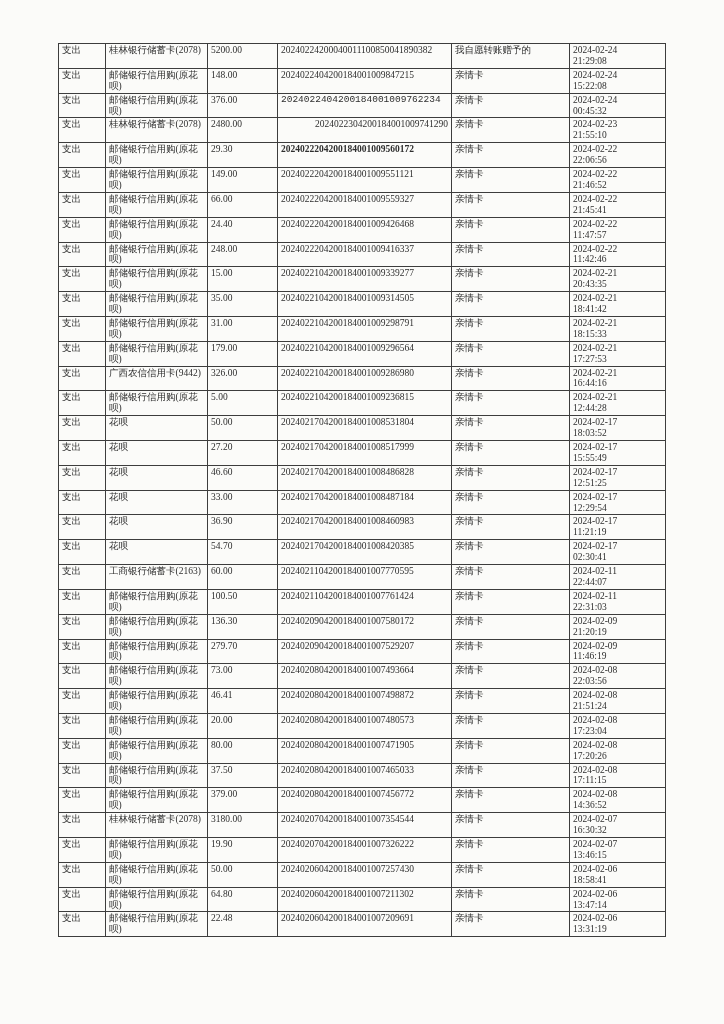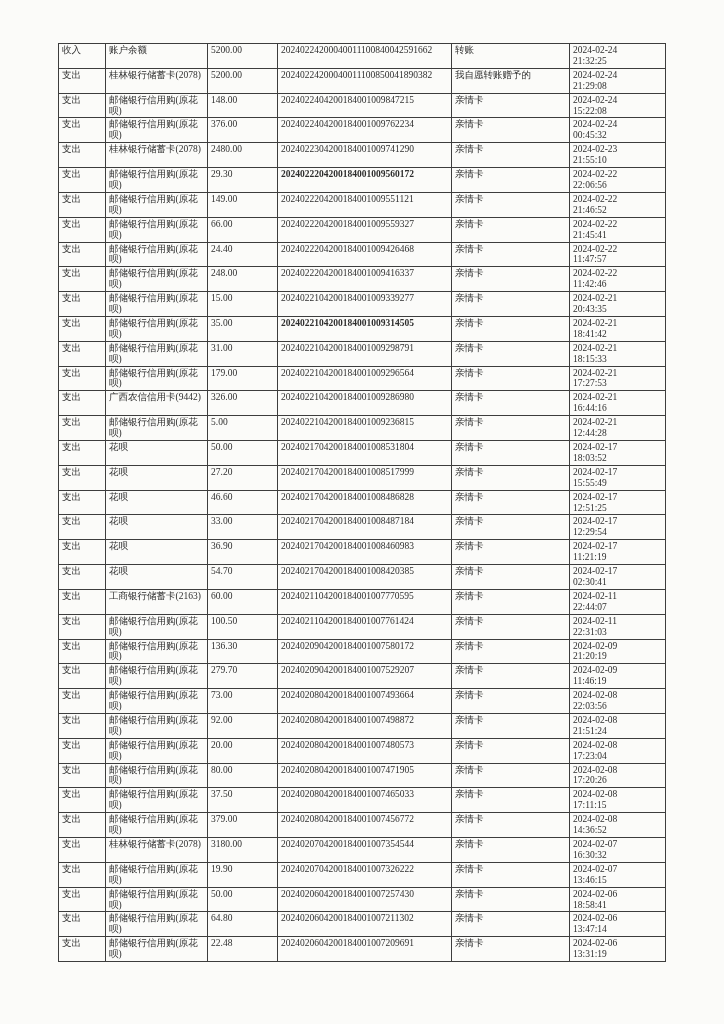--- a/index.html
+++ b/index.html
@@ -52,29 +52,20 @@
   <table class="bill">
     <colgroup>
       <col style="width:47px">
       <col style="width:102px">
       <col style="width:70px">
       <col style="width:174px">
       <col style="width:118px">
       <col style="width:96px">
     </colgroup>
     <tbody>
-  <tr>
-    <td class="c-type" style="border-color: rgb(61, 61, 61); color: rgb(46, 46, 46);">收入</td>
-    <td class="c-account" style="border-color: rgb(61, 61, 61); color: rgb(46, 46, 46);">账户余额</td>
-    <td class="c-amount" style="border-color: rgb(61, 61, 61); color: rgb(46, 46, 46);">5200.00</td>
-    <td class="c-id" style="border-color: rgb(61, 61, 61); color: rgb(46, 46, 46);">20240224200040011100840042591662</td>
-    <td class="c-note" style="border-color: rgb(61, 61, 61); color: rgb(46, 46, 46);">转账</td>
-    <td class="c-date" style="border-color: rgb(61, 61, 61); color: rgb(46, 46, 46);">2024-02-24
-21:32:25</td>
-  </tr>
 
   <tr>
     <td class="c-type" style="border-color: rgb(61, 61, 61); color: rgb(46, 46, 46);">支出</td>
     <td class="c-account" style="border-color: rgb(61, 61, 61); color: rgb(46, 46, 46);">桂林银行储蓄卡(2078)</td>
     <td class="c-amount" style="border-color: rgb(61, 61, 61); color: rgb(46, 46, 46);">5200.00</td>
     <td class="c-id" style="border-color: rgb(61, 61, 61); color: rgb(46, 46, 46);">20240224200040011100850041890382</td>
     <td class="c-note" style="border-color: rgb(61, 61, 61); color: rgb(46, 46, 46);">我自愿转账赠予的</td>
     <td class="c-date" style="border-color: rgb(61, 61, 61); color: rgb(46, 46, 46);">2024-02-24
 21:29:08</td>
   </tr>
@@ -86,31 +77,31 @@
     <td class="c-id" style="border-color: rgb(61, 61, 61); color: rgb(46, 46, 46);">2024022404200184001009847215</td>
     <td class="c-note" style="border-color: rgb(61, 61, 61); color: rgb(46, 46, 46);">亲情卡</td>
     <td class="c-date" style="border-color: rgb(61, 61, 61); color: rgb(46, 46, 46);">2024-02-24
 15:22:08</td>
   </tr>
 
   <tr>
     <td class="c-type" style="border-color: rgb(61, 61, 61); color: rgb(46, 46, 46);">支出</td>
     <td class="c-account" style="border-color: rgb(61, 61, 61); color: rgb(46, 46, 46);">邮储银行信用购(原花呗)</td>
     <td class="c-amount" style="border-color: rgb(61, 61, 61); color: rgb(46, 46, 46);">376.00</td>
-    <td class="c-id" style="border-color: rgb(61, 61, 61); color: rgb(46, 46, 46);">2024022404200184001009762234</td>
+    <td class="c-id" style="border-color: rgb(61, 61, 61); color: rgb(46, 46, 46); font-family: Liberation Mono, monospace;">2024022404200184001009762234</td>
     <td class="c-note" style="border-color: rgb(61, 61, 61); color: rgb(46, 46, 46);">亲情卡</td>
     <td class="c-date" style="border-color: rgb(61, 61, 61); color: rgb(46, 46, 46);">2024-02-24
 00:45:32</td>
   </tr>
 
   <tr>
     <td class="c-type" style="border-color: rgb(61, 61, 61); color: rgb(46, 46, 46);">支出</td>
     <td class="c-account" style="border-color: rgb(61, 61, 61); color: rgb(46, 46, 46);">桂林银行储蓄卡(2078)</td>
     <td class="c-amount" style="border-color: rgb(61, 61, 61); color: rgb(46, 46, 46);">2480.00</td>
-    <td class="c-id" style="border-color: rgb(61, 61, 61); color: rgb(46, 46, 46);">2024022304200184001009741290</td>
+    <td class="c-id" style="border-color: rgb(61, 61, 61); color: rgb(46, 46, 46); text-align: right;">2024022304200184001009741290</td>
     <td class="c-note" style="border-color: rgb(61, 61, 61); color: rgb(46, 46, 46);">亲情卡</td>
     <td class="c-date" style="border-color: rgb(61, 61, 61); color: rgb(46, 46, 46);">2024-02-23
 21:55:10</td>
   </tr>
 
 
   <tr>
     <td class="c-type" style="border-color: rgb(61, 61, 61); color: rgb(46, 46, 46);">支出</td>
     <td class="c-account" style="border-color: rgb(61, 61, 61); color: rgb(46, 46, 46);">邮储银行信用购(原花呗)</td>
     <td class="c-amount" style="border-color: rgb(61, 61, 61); color: rgb(46, 46, 46);">29.30</td>
@@ -167,21 +158,21 @@
     <td class="c-id" style="border-color: rgb(61, 61, 61); color: rgb(46, 46, 46);">2024022104200184001009339277</td>
     <td class="c-note" style="border-color: rgb(61, 61, 61); color: rgb(46, 46, 46);">亲情卡</td>
     <td class="c-date" style="border-color: rgb(61, 61, 61); color: rgb(46, 46, 46);">2024-02-21
 20:43:35</td>
   </tr>
 
   <tr>
     <td class="c-type" style="border-color: rgb(61, 61, 61); color: rgb(46, 46, 46);">支出</td>
     <td class="c-account" style="border-color: rgb(61, 61, 61); color: rgb(46, 46, 46);">邮储银行信用购(原花呗)</td>
     <td class="c-amount" style="border-color: rgb(61, 61, 61); color: rgb(46, 46, 46);">35.00</td>
-    <td class="c-id" style="border-color: rgb(61, 61, 61); color: rgb(46, 46, 46); font-weight: bold;">2024022104200184001009314505</td>
+    <td class="c-id" style="border-color: rgb(61, 61, 61); color: rgb(46, 46, 46);">2024022104200184001009314505</td>
     <td class="c-note" style="border-color: rgb(61, 61, 61); color: rgb(46, 46, 46);">亲情卡</td>
     <td class="c-date" style="border-color: rgb(61, 61, 61); color: rgb(46, 46, 46);">2024-02-21
 18:41:42</td>
   </tr>
 
   <tr>
     <td class="c-type" style="border-color: rgb(61, 61, 61); color: rgb(46, 46, 46);">支出</td>
     <td class="c-account" style="border-color: rgb(61, 61, 61); color: rgb(46, 46, 46);">邮储银行信用购(原花呗)</td>
     <td class="c-amount" style="border-color: rgb(61, 61, 61); color: rgb(46, 46, 46);">31.00</td>
     <td class="c-id" style="border-color: rgb(61, 61, 61); color: rgb(46, 46, 46);">2024022104200184001009298791</td>
@@ -326,21 +317,21 @@
     <td class="c-amount" style="border-color: rgb(61, 61, 61); color: rgb(46, 46, 46);">73.00</td>
     <td class="c-id" style="border-color: rgb(61, 61, 61); color: rgb(46, 46, 46);">2024020804200184001007493664</td>
     <td class="c-note" style="border-color: rgb(61, 61, 61); color: rgb(46, 46, 46);">亲情卡</td>
     <td class="c-date" style="border-color: rgb(61, 61, 61); color: rgb(46, 46, 46);">2024-02-08
 22:03:56</td>
   </tr>
 
   <tr>
     <td class="c-type" style="border-color: rgb(61, 61, 61); color: rgb(46, 46, 46);">支出</td>
     <td class="c-account" style="border-color: rgb(61, 61, 61); color: rgb(46, 46, 46);">邮储银行信用购(原花呗)</td>
-    <td class="c-amount" style="border-color: rgb(61, 61, 61); color: rgb(46, 46, 46);">92.00</td>
+    <td class="c-amount" style="border-color: rgb(61, 61, 61); color: rgb(46, 46, 46);">46.41</td>
     <td class="c-id" style="border-color: rgb(61, 61, 61); color: rgb(46, 46, 46);">2024020804200184001007498872</td>
     <td class="c-note" style="border-color: rgb(61, 61, 61); color: rgb(46, 46, 46);">亲情卡</td>
     <td class="c-date" style="border-color: rgb(61, 61, 61); color: rgb(46, 46, 46);">2024-02-08
 21:51:24</td>
   </tr>
 
   <tr>
     <td class="c-type" style="border-color: rgb(61, 61, 61); color: rgb(46, 46, 46);">支出</td>
     <td class="c-account" style="border-color: rgb(61, 61, 61); color: rgb(46, 46, 46);">邮储银行信用购(原花呗)</td>
     <td class="c-amount" style="border-color: rgb(61, 61, 61); color: rgb(46, 46, 46);">20.00</td>

